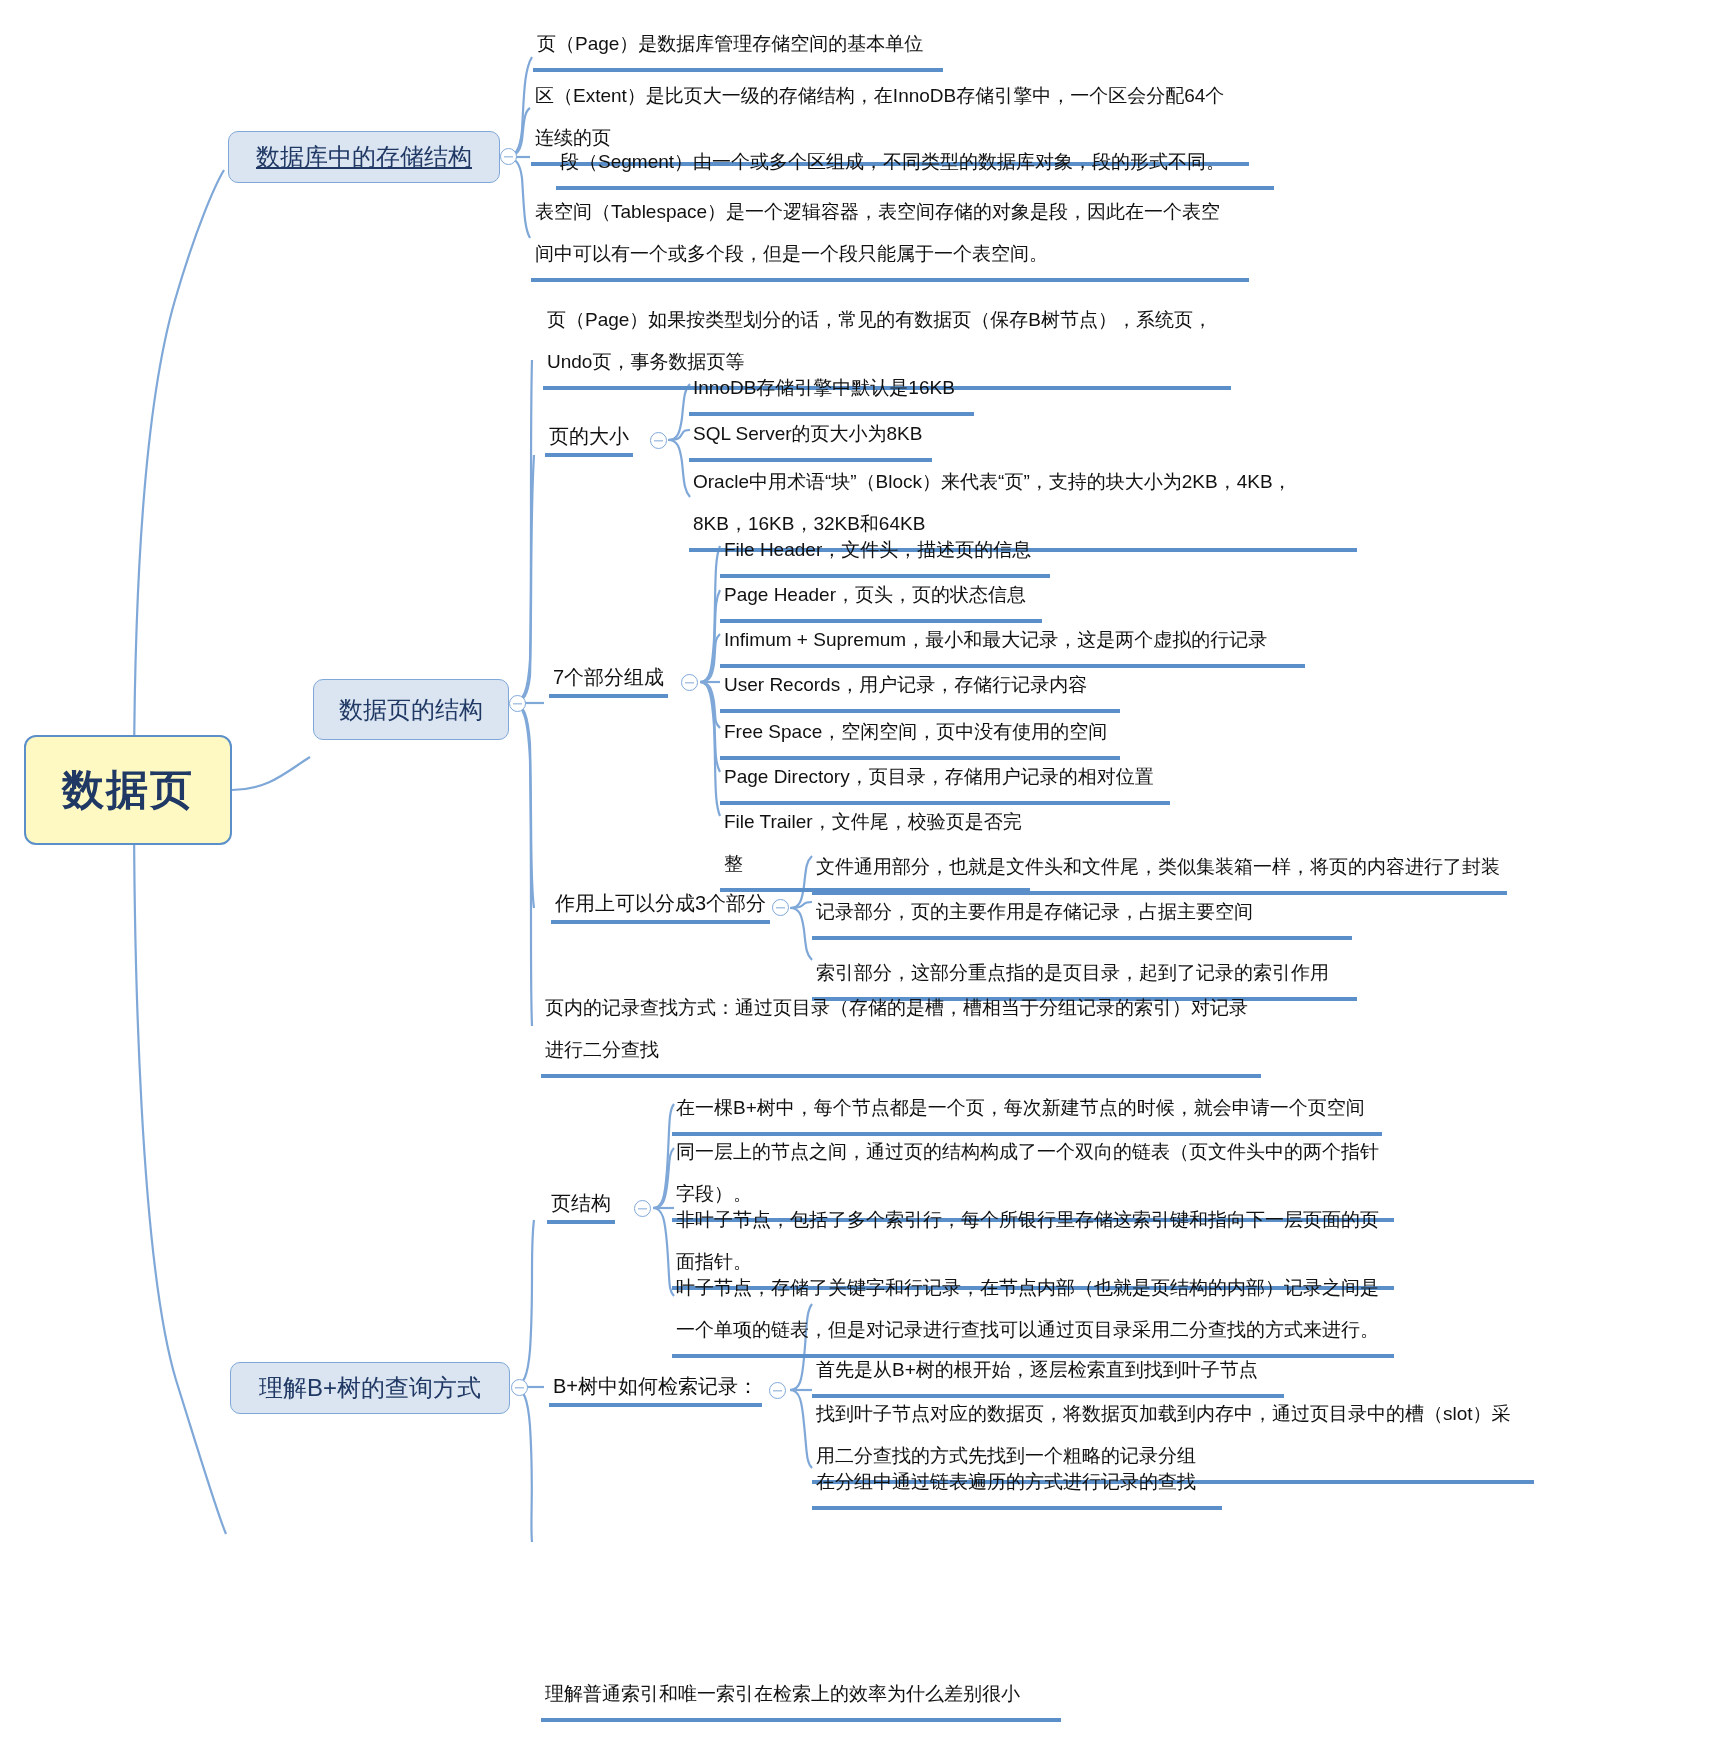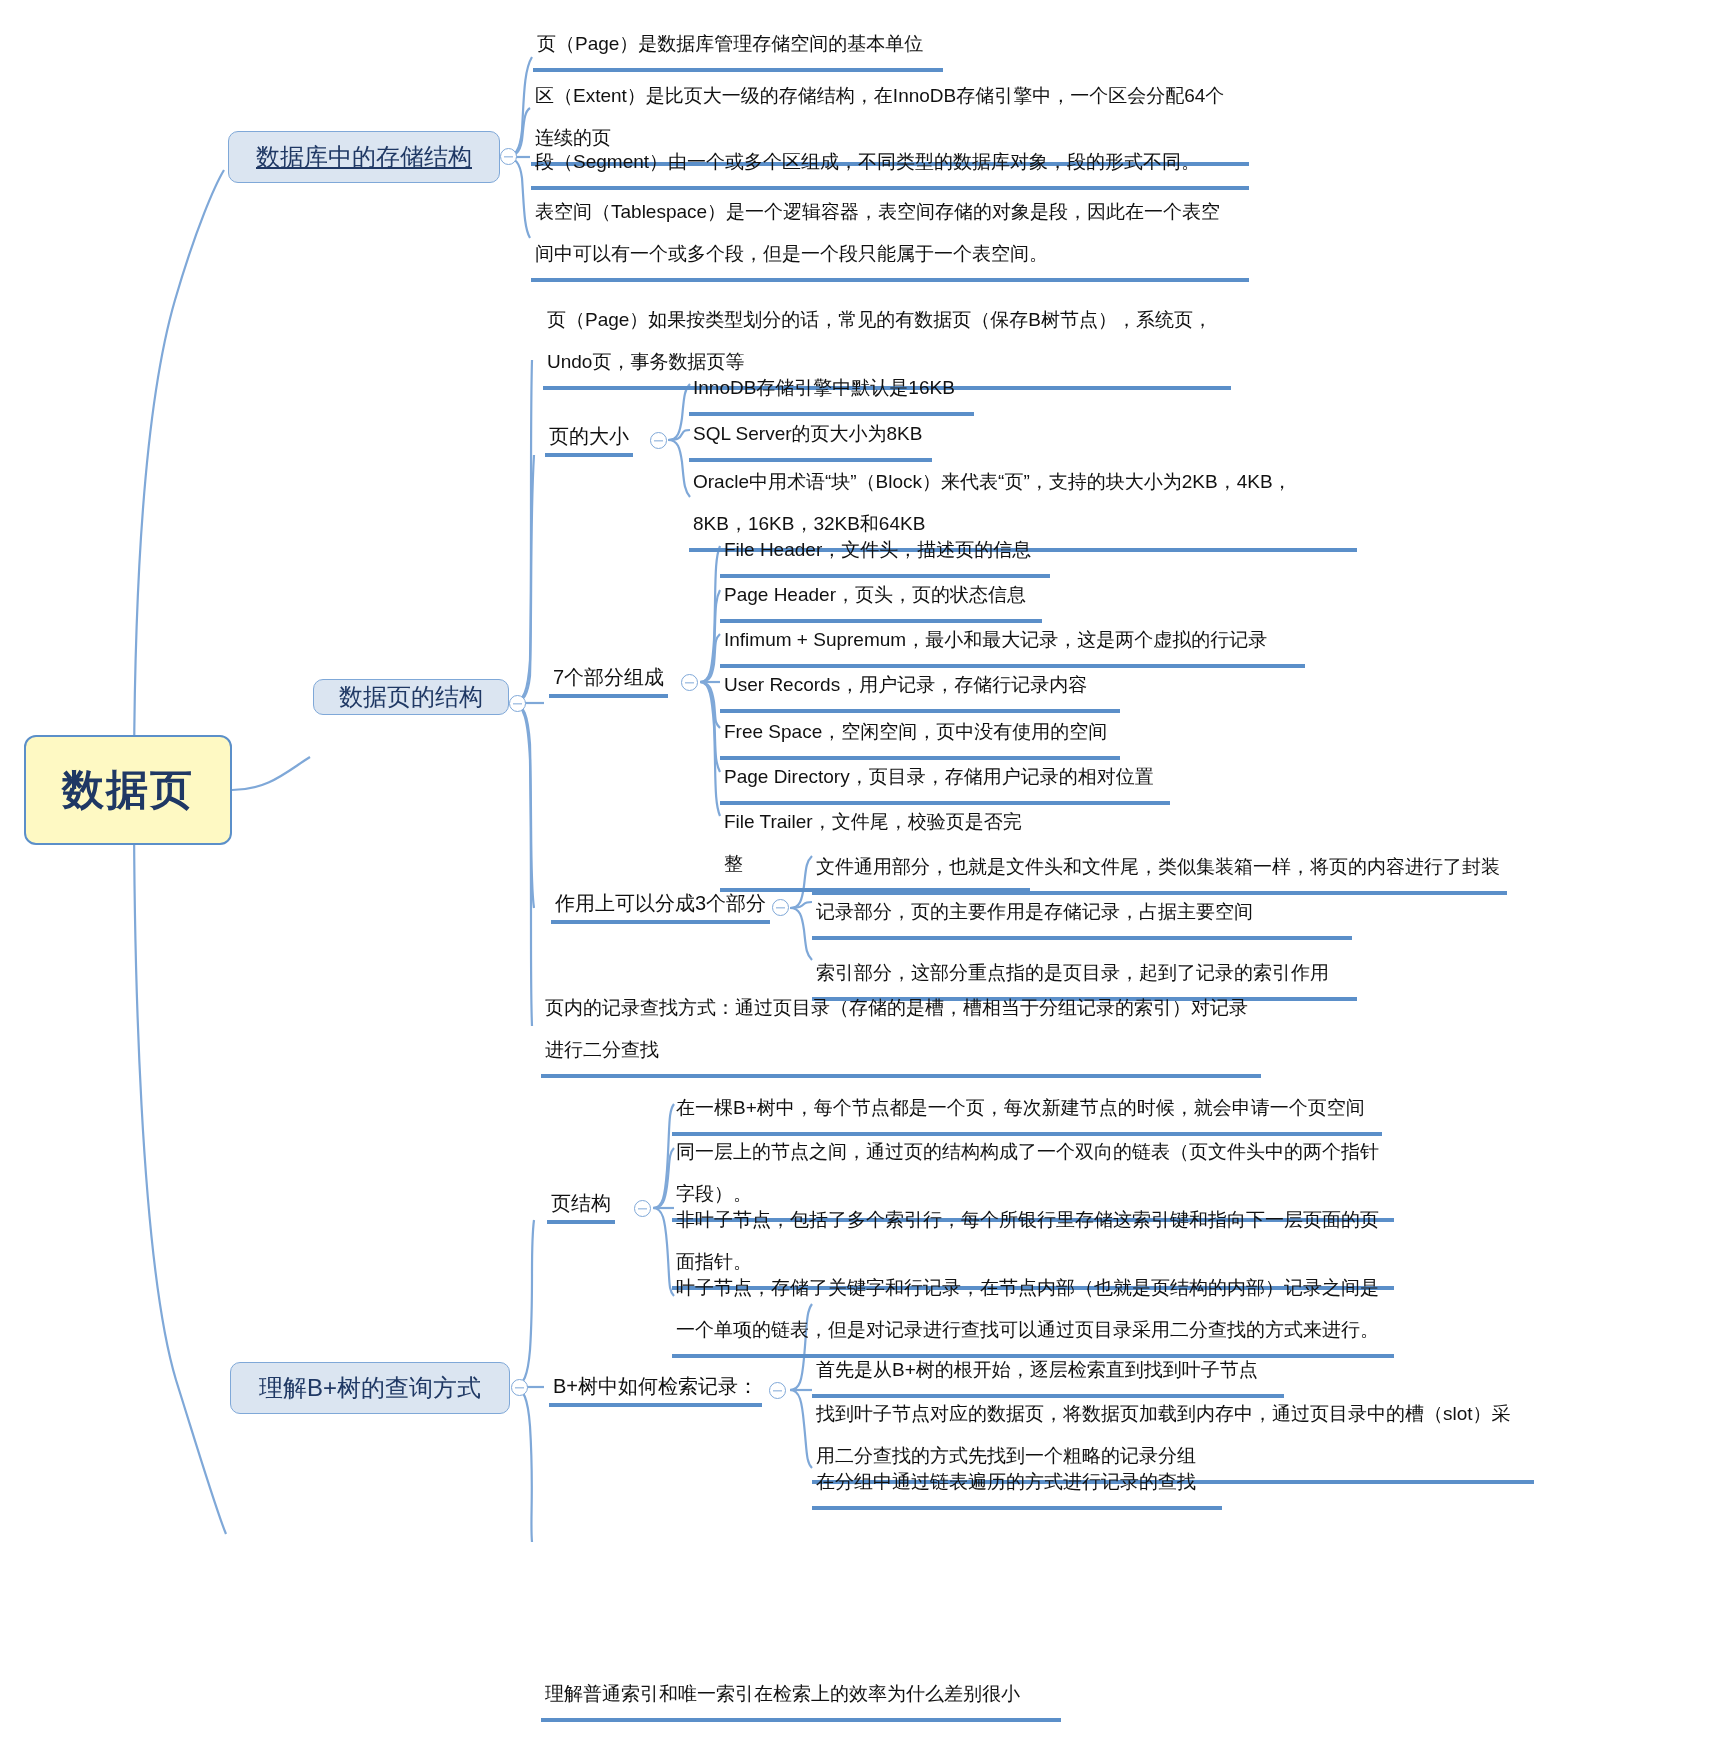--- a/index.html
+++ b/index.html
@@ -165,25 +165,25 @@
   </svg>
 
   <div class="root-node" style="left:24px; top:735px; width:208px; height:110px;">数据页</div>
 
   <div class="l1-node" style="left:228px; top:131px; width:272px; height:52px;text-decoration:underline;">数据库中的存储结构</div>
   <div class="toggle" style="left:500px; top:148px;"></div>
 
   <div class="leaf" style="left:533px; top:22px; width:410px;">页（Page）是数据库管理存储空间的基本单位</div>
   <div class="leaf" style="left:531px; top:74px; width:718px;">区（Extent）是比页大一级的存储结构，在InnoDB存储引擎中，一个区会分配64个
 连续的页</div>
-  <div class="leaf" style="left:531px; top:140px; width:718px;">段（Segment）由一个或多个区组成，不同类型的数据库对象，段的形式不同。</div>
+  <div class="leaf" style="left:556px; top:140px; width:718px;">段（Segment）由一个或多个区组成，不同类型的数据库对象，段的形式不同。</div>
   <div class="leaf" style="left:531px; top:190px; width:718px;">表空间（Tablespace）是一个逻辑容器，表空间存储的对象是段，因此在一个表空
 间中可以有一个或多个段，但是一个段只能属于一个表空间。</div>
 
-  <div class="l1-node" style="left:313px; top:679px; width:196px; height:36px;">数据页的结构</div>
+  <div class="l1-node" style="left:313px; top:679px; width:196px; height:61px;">数据页的结构</div>
   <div class="toggle" style="left:509px; top:695px;"></div>
 
   <div class="leaf" style="left:543px; top:298px; width:688px;">页（Page）如果按类型划分的话，常见的有数据页（保存B树节点），系统页，
 Undo页，事务数据页等</div>
 
   <div class="branch-label" style="left:545px; top:421px;">页的大小</div>
   <div class="toggle" style="left:650px; top:432px;"></div>
   <div class="leaf" style="left:689px; top:366px; width:285px;">InnoDB存储引擎中默认是16KB</div>
   <div class="leaf" style="left:689px; top:412px; width:243px;">SQL Server的页大小为8KB</div>
   <div class="leaf" style="left:689px; top:460px; width:668px;">Oracle中用术语“块”（Block）来代表“页”，支持的块大小为2KB，4KB，

